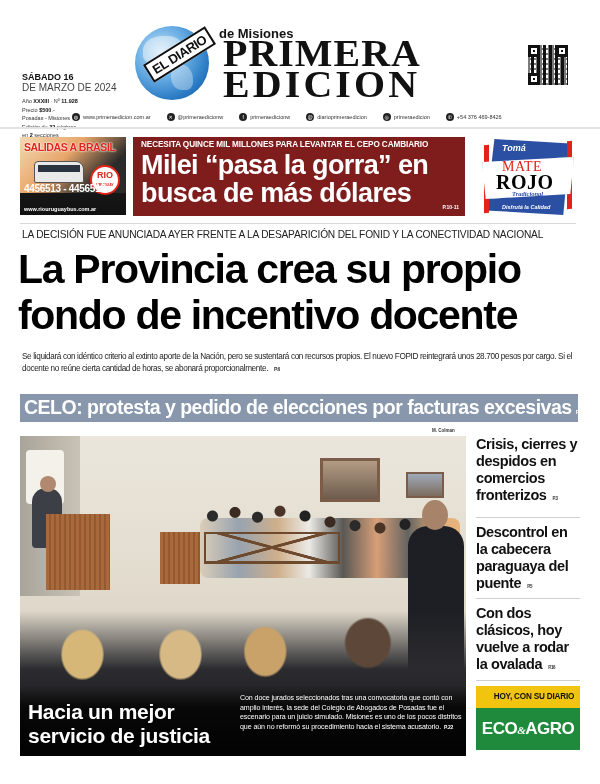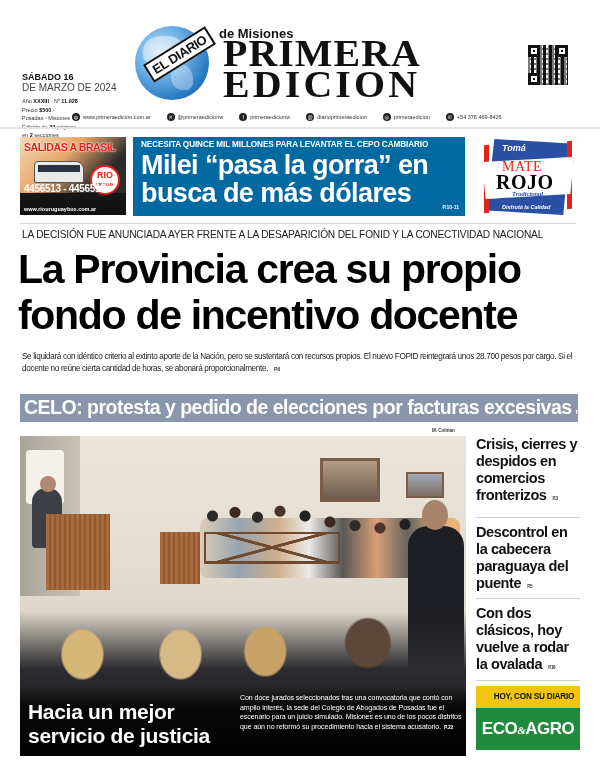--- a/index.html
+++ b/index.html
@@ -56,21 +56,21 @@
   .ad-bus-title { position: absolute; left: 4px; top: 4px; font-size: 10.5px; font-weight: 900; color: #e2231a;
     letter-spacing: -0.4px; text-shadow: 0 0 2px #fff, 0 0 2px #fff; }
   .ad-bus-vehicle { position: absolute; left: 14px; top: 24px; width: 50px; height: 22px; background: #e9e9e9; border-radius: 4px 8px 2px 2px; border: 1px solid #555; }
   .ad-bus-vehicle::after { content: ""; position: absolute; left: 3px; top: 3px; width: 42px; height: 7px; background: #2a3440; }
   .ad-bus-logo { position: absolute; left: 70px; top: 28px; width: 30px; height: 30px; border-radius: 50%; background: #fff; border: 2px solid #e2231a; text-align: center; }
   .ad-bus-logo span { display: block; font-size: 9px; font-weight: 900; color: #e2231a; line-height: 16px; }
   .ad-bus-logo small { display: block; font-size: 3.5px; font-weight: bold; color: #e2231a; line-height: 4px; }
   .ad-bus-phone { position: absolute; left: 4px; top: 46px; font-size: 10px; font-weight: bold; color: #fff; letter-spacing: -0.3px; }
   .ad-bus-url { position: absolute; left: 4px; top: 69px; font-size: 5.5px; color: #fff; font-weight: bold; }
 
-  .top-story { position: absolute; left: 133px; top: 137px; width: 332px; height: 79px; background: #0369a1; padding: 3px 16px 0 8px; }
+  .top-story { position: absolute; left: 133px; top: 137px; width: 332px; height: 79px; background: #7f1d1d; padding: 3px 16px 0 8px; }
   .top-kicker { font-size: 8.2px; color: #fff; font-weight: bold; letter-spacing: -0.1px; white-space: nowrap; }
   .top-headline { font-size: 27px; font-weight: bold; color: #fff; line-height: 28px; letter-spacing: -0.6px; margin-top: 2px; }
   .top-page { position: absolute; right: 6px; bottom: 6px; font-size: 5px; color: #fff; font-weight: bold; }
 
   .ad-mate { position: absolute; left: 482px; top: 137px; width: 92px; height: 79px; background: #fff; }
   .mate-blue { position: absolute; left: 4px; top: 2px; width: 84px; height: 76px; background: #2a4fa3; clip-path: polygon(10% 0, 100% 6%, 92% 100%, 0 94%); }
   .mate-banner { position: absolute; left: 0; top: 20px; width: 92px; height: 42px; background: #fff; clip-path: polygon(0 12%, 100% 0, 96% 88%, 4% 100%); border: 1px solid #ddd; }
   .mate-red-l { position: absolute; left: 2px; top: 8px; width: 5px; height: 68px; background: #e2231a; transform: skewY(-6deg); }
   .mate-red-r { position: absolute; right: 2px; top: 4px; width: 5px; height: 68px; background: #e2231a; transform: skewY(-6deg); }
   .mate-toma { position: absolute; left: 20px; top: 6px; font-size: 9px; font-weight: bold; color: #fff; font-style: italic; }

